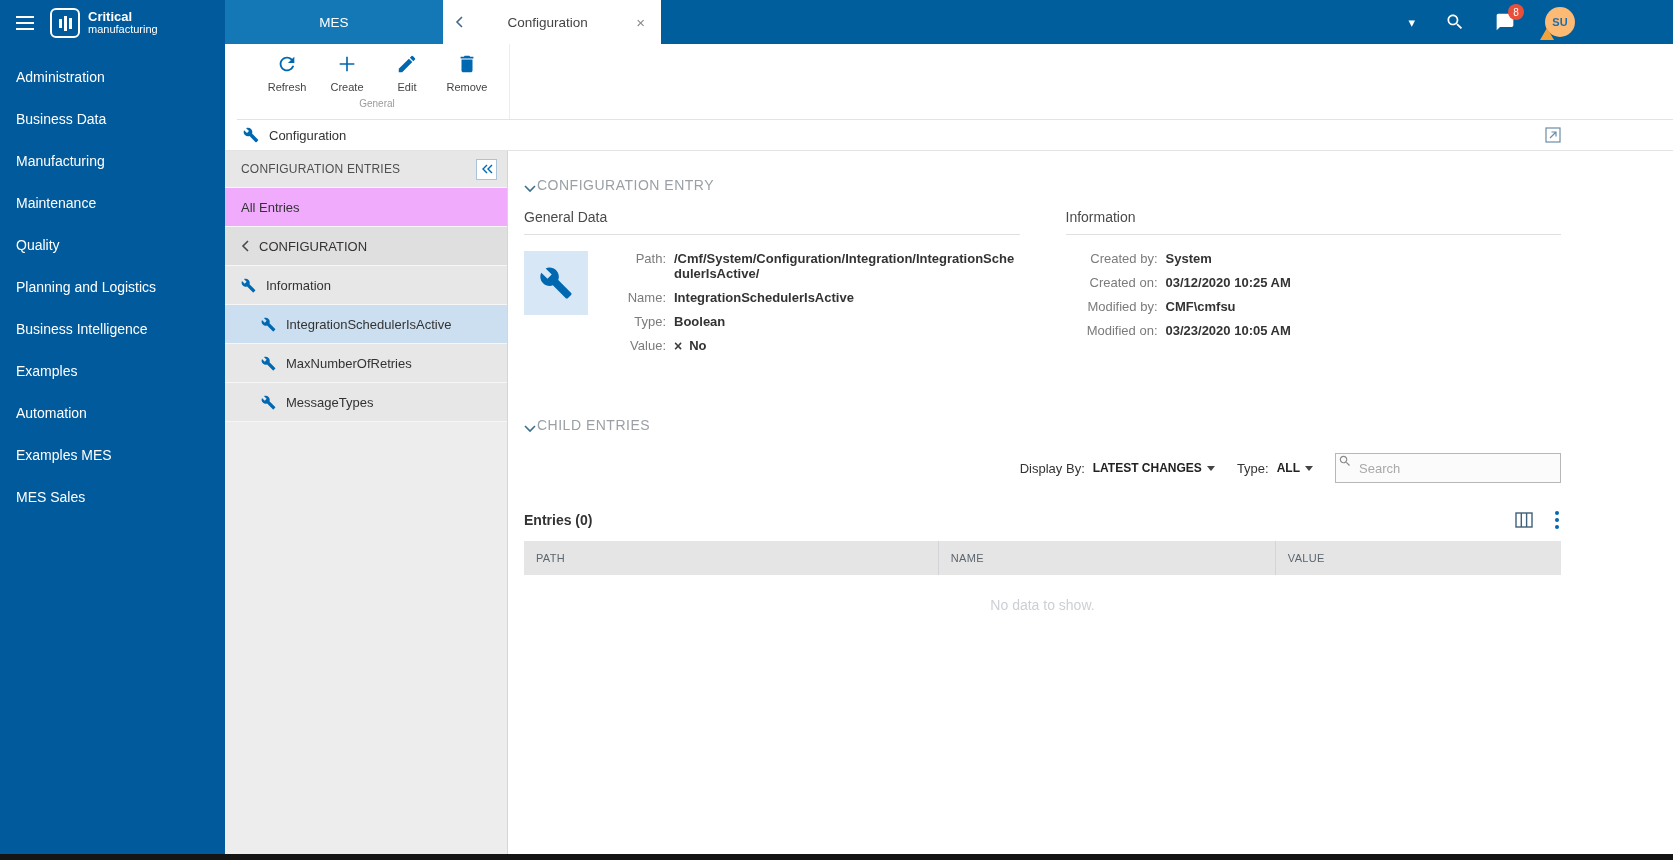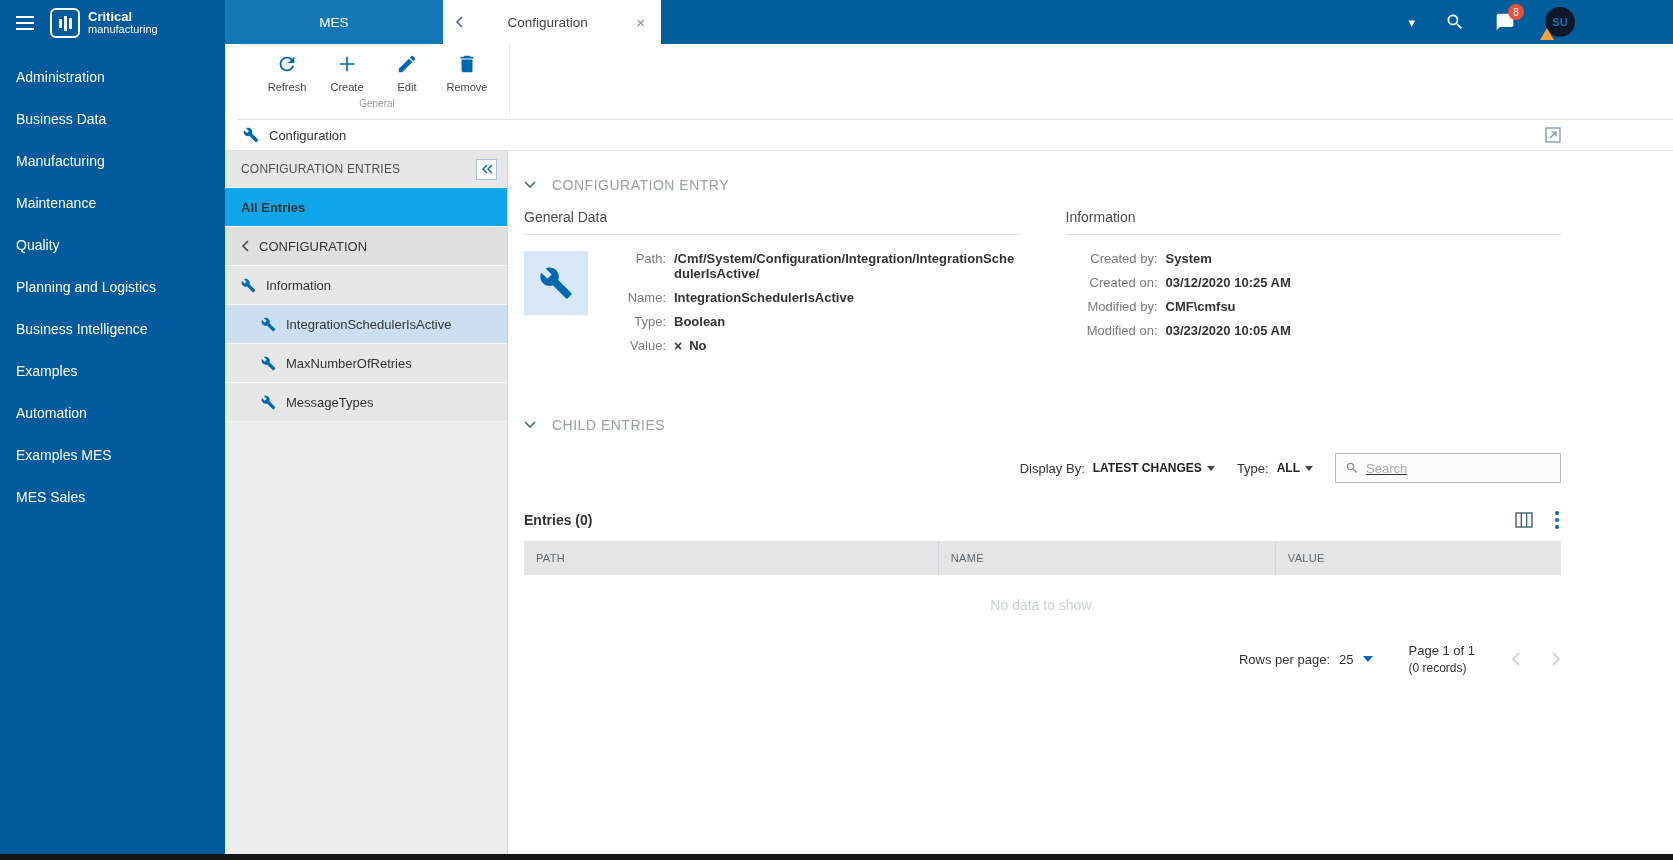--- a/index.html
+++ b/index.html
@@ -32,21 +32,21 @@
   .topbar { height:44px; background:#005e9d; display:flex; align-items:stretch; flex-shrink:0; }
   .mes-tab { width:218px; background:#1478b6; color:#fff; font-size:13.5px; display:flex; align-items:center; justify-content:center; cursor:pointer; }
   .tab-active { width:218px; background:#fff; display:flex; align-items:center; padding:0 12px; gap:8px; cursor:pointer; }
   .tab-active .tab-label { flex:1; text-align:center; color:#444; font-size:13.5px; }
   .tab-close { color:#8a8a8a; font-size:15px; line-height:1; cursor:pointer; padding:2px 4px; }
   .topbar-right { margin-left:auto; display:flex; align-items:center; gap:30px; padding-right:98px; }
   .tb-caret { color:#fff; font-size:13px; cursor:pointer; }
   .icon-btn { cursor:pointer; display:flex; align-items:center; }
   .chat-wrap { position:relative; }
   .chat-badge { position:absolute; top:-8px; right:-9px; background:#e8503a; color:#fff; font-size:10px; min-width:16px; height:16px; border-radius:8px; display:flex; align-items:center; justify-content:center; padding:0 3px; }
-  .avatar { position:relative; width:30px; height:30px; border-radius:50%; background:#0f172a; color:#1b6fae; font-size:11px; font-weight:700; display:flex; align-items:center; justify-content:center; cursor:pointer; }
+  .avatar { position:relative; width:30px; height:30px; border-radius:50%; background:#fdba74; color:#1b6fae; font-size:11px; font-weight:700; display:flex; align-items:center; justify-content:center; cursor:pointer; }
   .avatar-warn { position:absolute; left:-5px; bottom:-3px; width:0; height:0; border-left:7px solid transparent; border-right:7px solid transparent; border-bottom:12px solid #f2a33c; }
 
   
   .toolbar { height:76px; background:#fff; border-bottom:1px solid #e3e3e3; display:flex; padding-left:16px; flex-shrink:0;margin-left:12px; }
   .tb-group { display:flex; flex-direction:column; border-right:1px solid #ededed; padding:7px 12px 2px 4px; }
   .tb-row { display:flex; }
   .tb-btn { width:60px; display:flex; flex-direction:column; align-items:center; gap:6px; cursor:pointer; padding-top:2px; }
   .tb-btn span { font-size:11px; color:#444; }
   .tb-caption { text-align:center; font-size:10px; color:#9b9b9b; padding:5px 0 2px; }
 
@@ -57,47 +57,47 @@
 
   
   .content { flex:1; min-height:0; display:flex; }
 
   
   .tree { width:283px; flex-shrink:0; background:#ededee; border-right:1px solid #d5d5d5; }
   .tree-hdr { height:37px; display:flex; align-items:center; padding:0 10px 0 16px; font-size:12px; color:#4f4f4f; background:#e7e7e8; border-bottom:1px solid #f6f6f6; letter-spacing:.2px; }
   .tree-hdr .hdr-label { flex:1; }
   .collapse-btn { width:21px; height:21px; background:#fff; border:1px solid #a9c4da; display:flex; align-items:center; justify-content:center; cursor:pointer; }
   .tree-row { height:39px; display:flex; align-items:center; gap:10px; padding-left:16px; border-bottom:1px solid #f6f6f6; font-size:13px; color:#333; cursor:pointer; background:#e7e7e8; }
-  .tree-row.all { background:#0ea5e9; font-weight:700; }
+  .tree-row.all { background:#f0abfc; font-weight:400; }
   .tree-row.back { background:#dfdfe0; }
   .tree-row.child { padding-left:36px; }
   .tree-row.selected { background:#cbdff0; }
 
   
   .detail { flex:1; min-width:0; background:#fff; padding:0 112px 0 16px; overflow:hidden; }
-  .section-hdr { margin-top:26px; display:flex; align-items:center; gap:16px; cursor:pointer; }
+  .section-hdr { margin-top:26px; display:flex; align-items:flex-end; gap:1px; cursor:pointer; }
   .section-hdr span { font-size:14px; letter-spacing:.5px; color:#9aa0a5; }
   .cols { display:flex; gap:46px; margin-top:16px; }
   .col { flex:1; min-width:0; }
   .col-hdr { font-size:14px; color:#4a4a4a; border-bottom:1px solid #e0e0e0; padding-bottom:9px; margin-bottom:16px; }
   .gd-body { display:flex; gap:20px; }
   .entry-icon { width:64px; height:64px; background:#d7e7f5; display:flex; align-items:center; justify-content:center; flex-shrink:0; }
   .fields { display:grid; grid-template-columns:max-content 1fr; column-gap:8px; row-gap:9px; font-size:13px; align-items:start; }
   .flabel { color:#7b7b7b; text-align:right; min-width:58px; }
   .info .flabel { min-width:92px; }
   .fvalue { color:#333; font-weight:600; max-width:345px; word-break:break-all; }
   .fvalue.bool { display:flex; align-items:center; gap:7px; word-break:normal; }
   .x-mark { font-weight:700; color:#3c3c3c; font-size:14px; line-height:1; }
 
   .child-section { margin-top:64px; }
   .filter-row { display:flex; align-items:center; justify-content:flex-end; margin:20px 0 26px; font-size:13px; color:#333; }
   .filter-label { margin-right:8px; }
   .ddl { display:flex; align-items:center; gap:5px; font-weight:700; font-size:12px; color:#222; cursor:pointer; }
   .gap-l { margin-left:22px; }
-  .search-box { width:226px; height:30px; border:1px solid #b7b7b7; background:#fbfbfb; display:flex; align-items:center; gap:7px; padding:0 9px; margin-left:22px;text-decoration:underline; }
+  .search-box { width:226px; height:30px; border:1px solid #b7b7b7; background:#fbfbfb; display:flex; gap:7px; padding:0 2px; margin-left:22px; }
   .search-box input { flex:1; border:none; outline:none; background:transparent; font-size:13px; color:#333; font-family:"Liberation Sans",sans-serif; }
   .search-box input::placeholder { color:#a9a9a9; }
 
   .entries-row { display:flex; align-items:center; margin-bottom:10px; }
   .entries-title { font-size:14px; font-weight:600; color:#333; }
   .entries-actions { margin-left:auto; display:flex; align-items:center; gap:20px; }
   .kebab { display:flex; flex-direction:column; gap:3px; cursor:pointer; padding:2px; }
   .kebab i { width:4px; height:4px; border-radius:50%; background:#0067b1; display:block; }
 
   .table-hdr { display:flex; background:#e5e5e5; height:34px; font-size:11px; color:#5c666e; letter-spacing:.3px; }
@@ -372,45 +372,20 @@
           </div>
 
           <div class="table-hdr">
             <span class="th th1">PATH</span>
             <span class="th th2">NAME</span>
             <span class="th th3">VALUE</span>
           </div>
 
           <div class="empty">No data to show.</div>
 
-          <div class="pagination">
-            <span class="rpp">
-              <span>Rows per page:</span>
-              <span>25</span>
-              <svg width="10" height="6" viewBox="0 0 10 6">
-                  <path d="M0 0l5 6 5-6z" fill="#0067b1"></path>
-                </svg>
-            </span>
-            <span class="pageinfo">
-              <div class="pi1">Page 1 of 1</div>
-              <div class="pi2">(0 records)</div>
-            </span>
-            <span class="pagenav">
-              <span class="nav-btn">
-                <svg width="10" height="16" viewBox="0 0 10 16">
-                    <path d="M8 2L2 8l6 6" stroke="#d4d4d4" stroke-width="2" fill="none"></path>
-                  </svg>
-              </span>
-              <span class="nav-btn">
-                <svg width="10" height="16" viewBox="0 0 10 16">
-                    <path d="M2 2l6 6-6 6" stroke="#d4d4d4" stroke-width="2" fill="none"></path>
-                  </svg>
-              </span>
-            </span>
-          </div>
         </div>
 
       </div>
     </div>
   </div>
 </div>
 
 <div class="bottom-bar"></div>
 
 </body></html>

